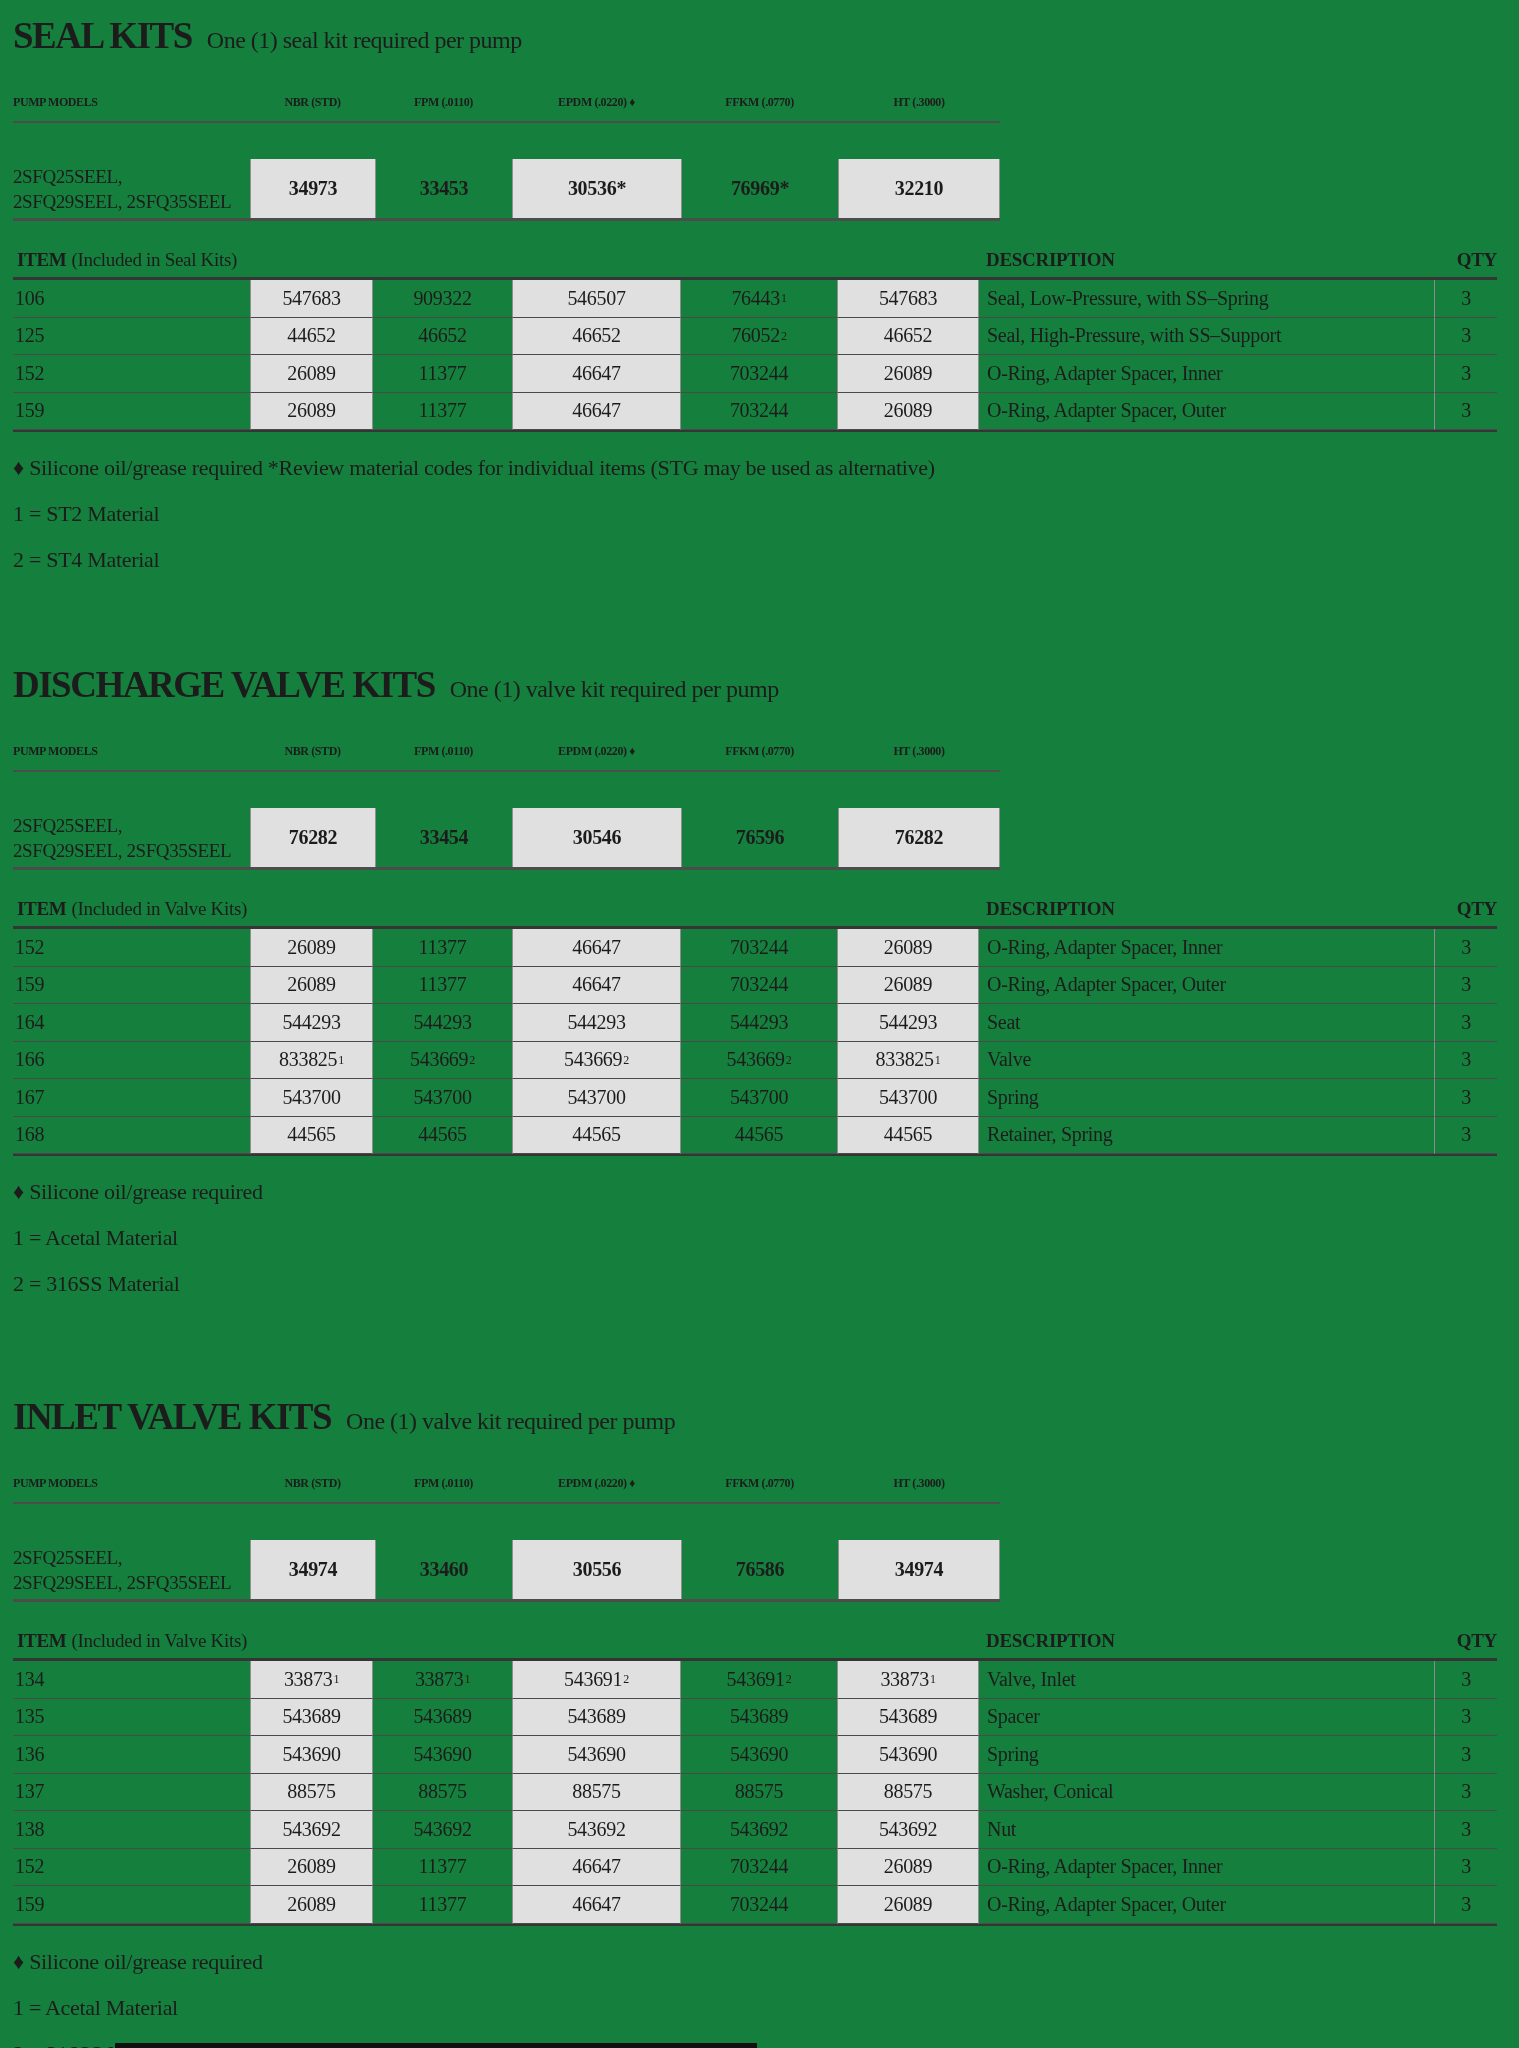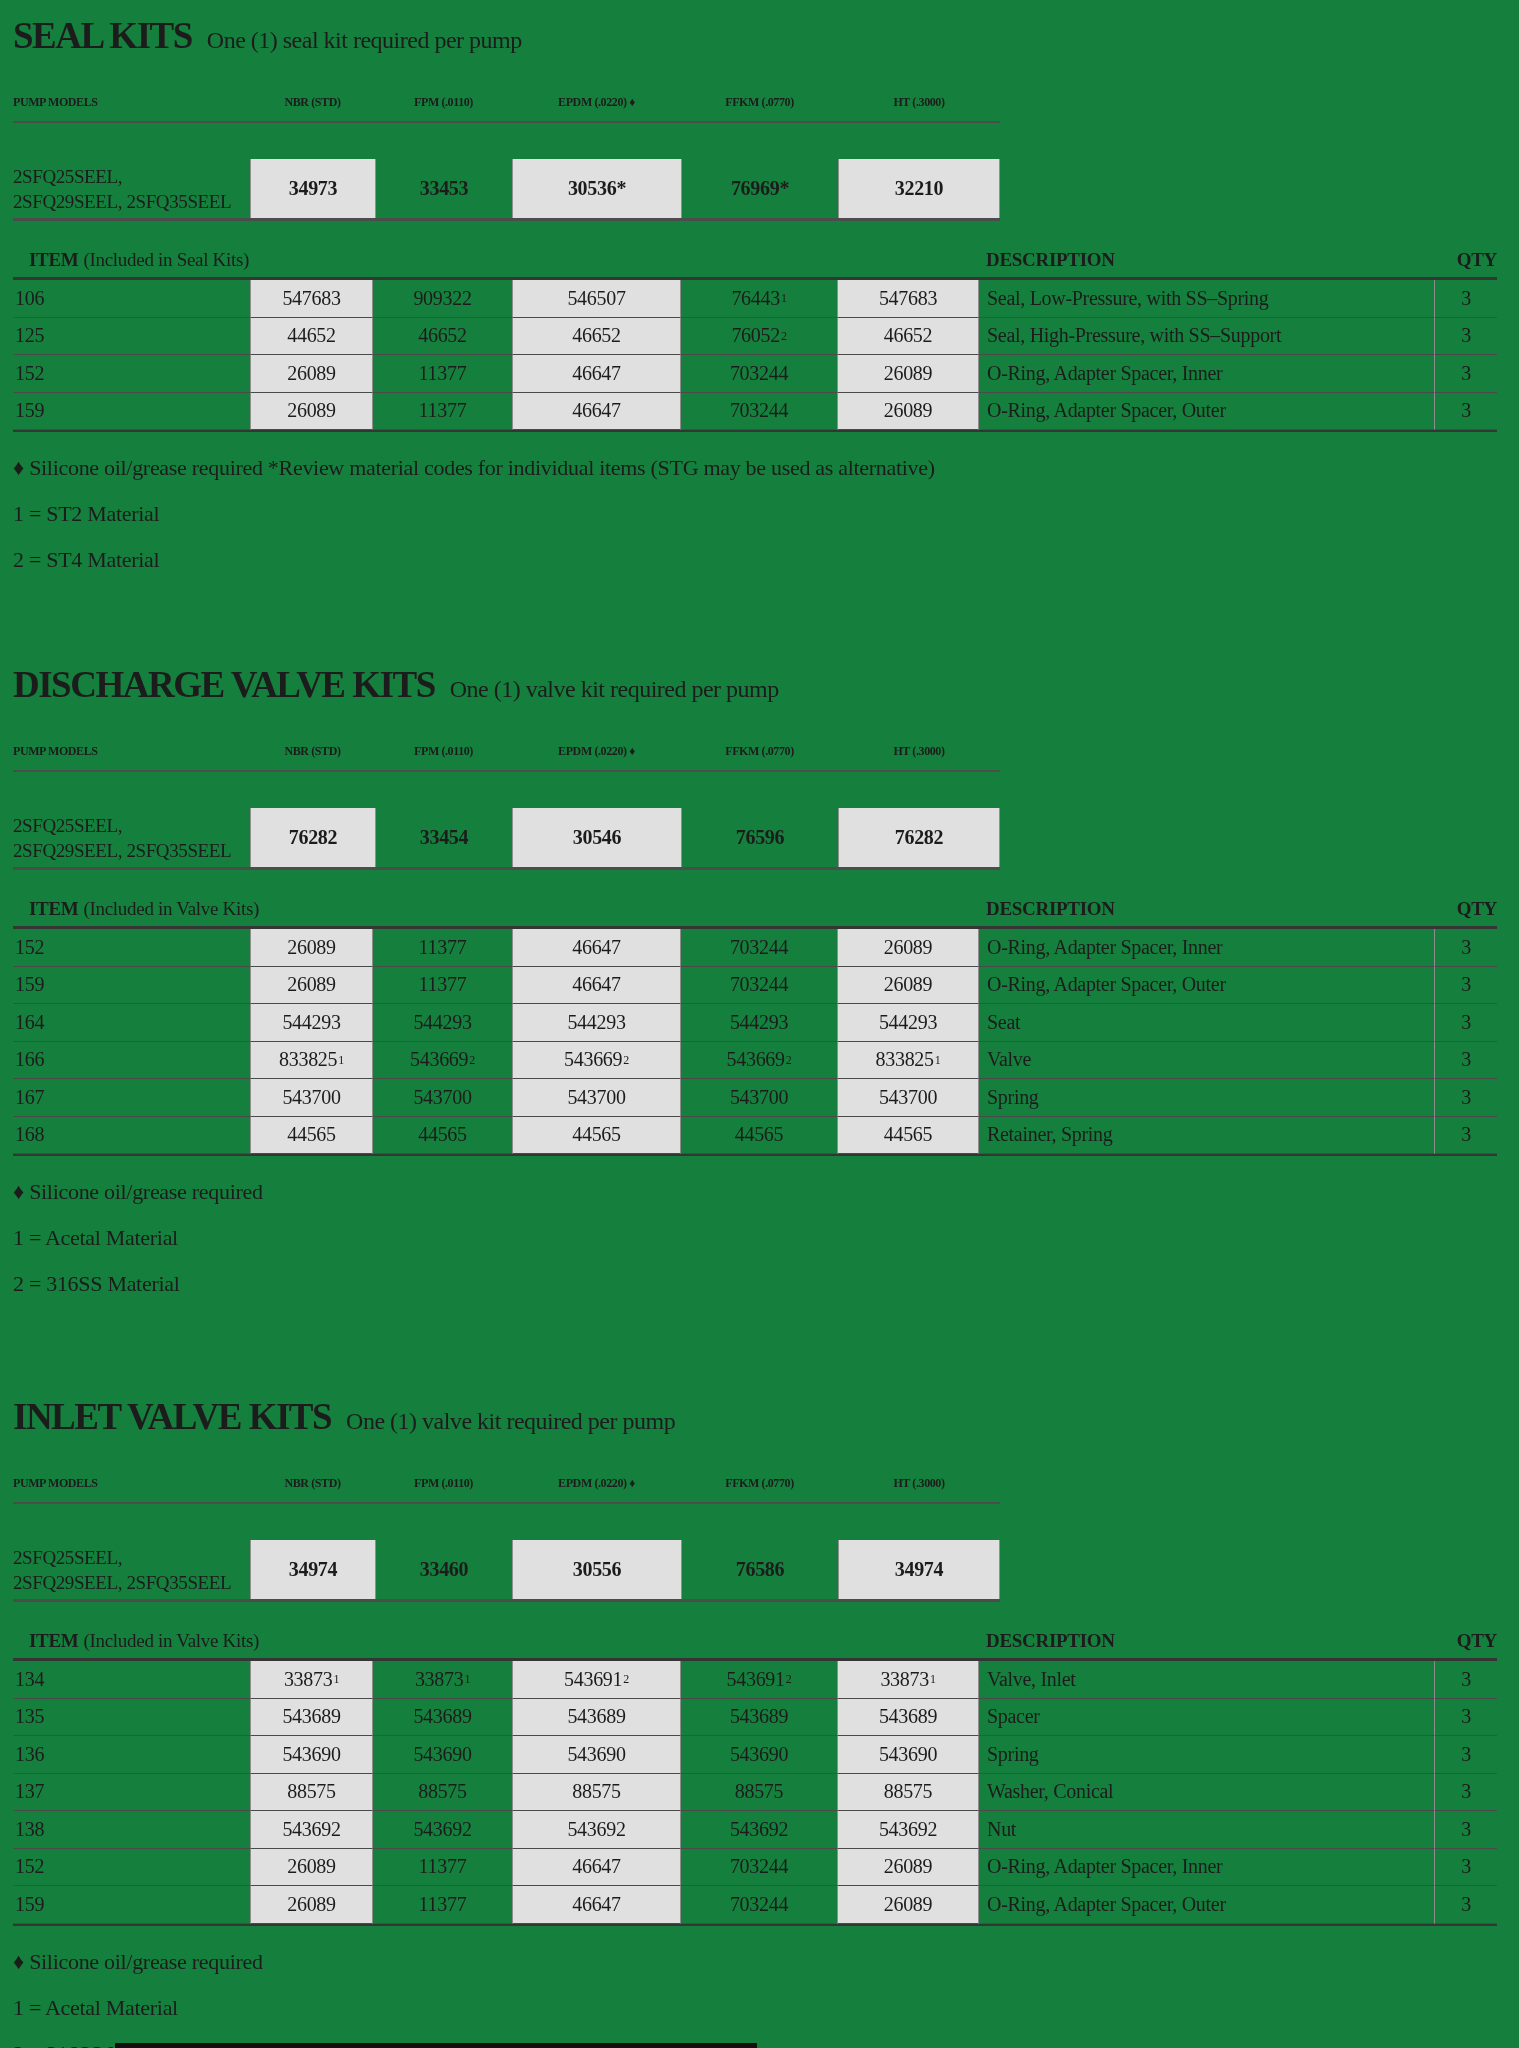--- a/index.html
+++ b/index.html
@@ -22,21 +22,21 @@
              border-top:2px solid #4c4c4c;border-bottom:3px solid #4c4c4c;}
   .kit-table .cell{border-left:1px solid #8f8f8f;display:flex;align-items:center;justify-content:center;
                    font-weight:bold;font-size:20px;letter-spacing:-0.3px;margin-top:36px;}
   .kit-table .cell.models{border-left:none;justify-content:flex-start;font-weight:normal;font-size:19px;
                           letter-spacing:-0.4px;line-height:25px;padding-right:16px;}
   .kit-table .cell:last-child{border-right:1px solid #8f8f8f;}
   .shade{background:#e0e0e0;}
 
   
   .item-headers{position:relative;margin-top:28px;height:22px;font-size:19px;letter-spacing:-0.3px;}
-  .ih-item{position:absolute;left:16px;}
+  .ih-item{position:absolute;left:4px;}
   .ih-item b{letter-spacing:-0.3px;}
   .ih-note{margin-left:5px;}
   .ih-desc{position:absolute;left:973px;font-weight:bold;}
   .ih-qty{position:absolute;left:1421px;width:63px;text-align:right;font-weight:bold;}
 
   
   .item-table{display:grid;grid-template-columns:237px 122px 140px 168px 157px 141px 456px 63px;
               grid-auto-rows:37.5px;width:1484px;margin-top:6px;
               border-top:3px solid #353535;border-bottom:2px solid #353535;}
   .item-table .cell{border-left:1px solid #8d8d8d;border-bottom:1px solid #4a4a4a;

